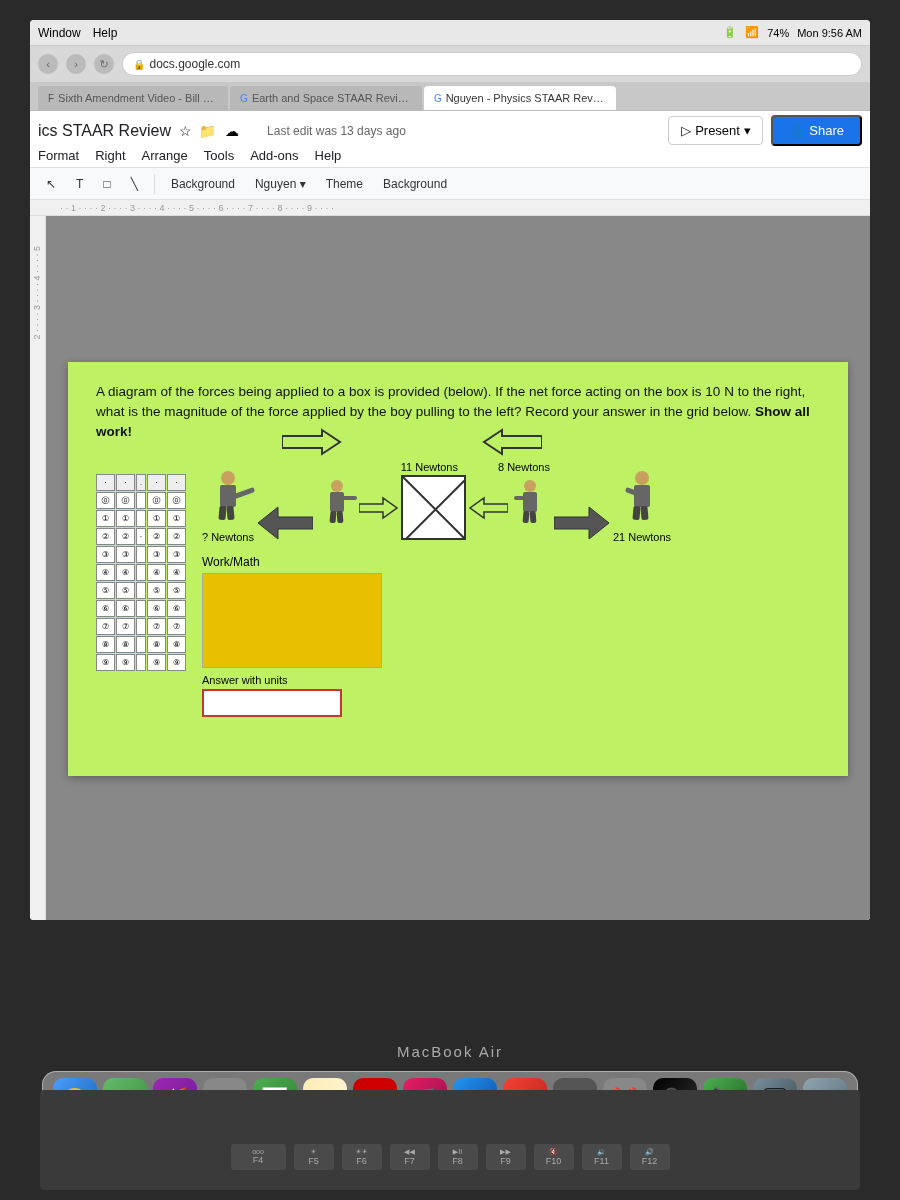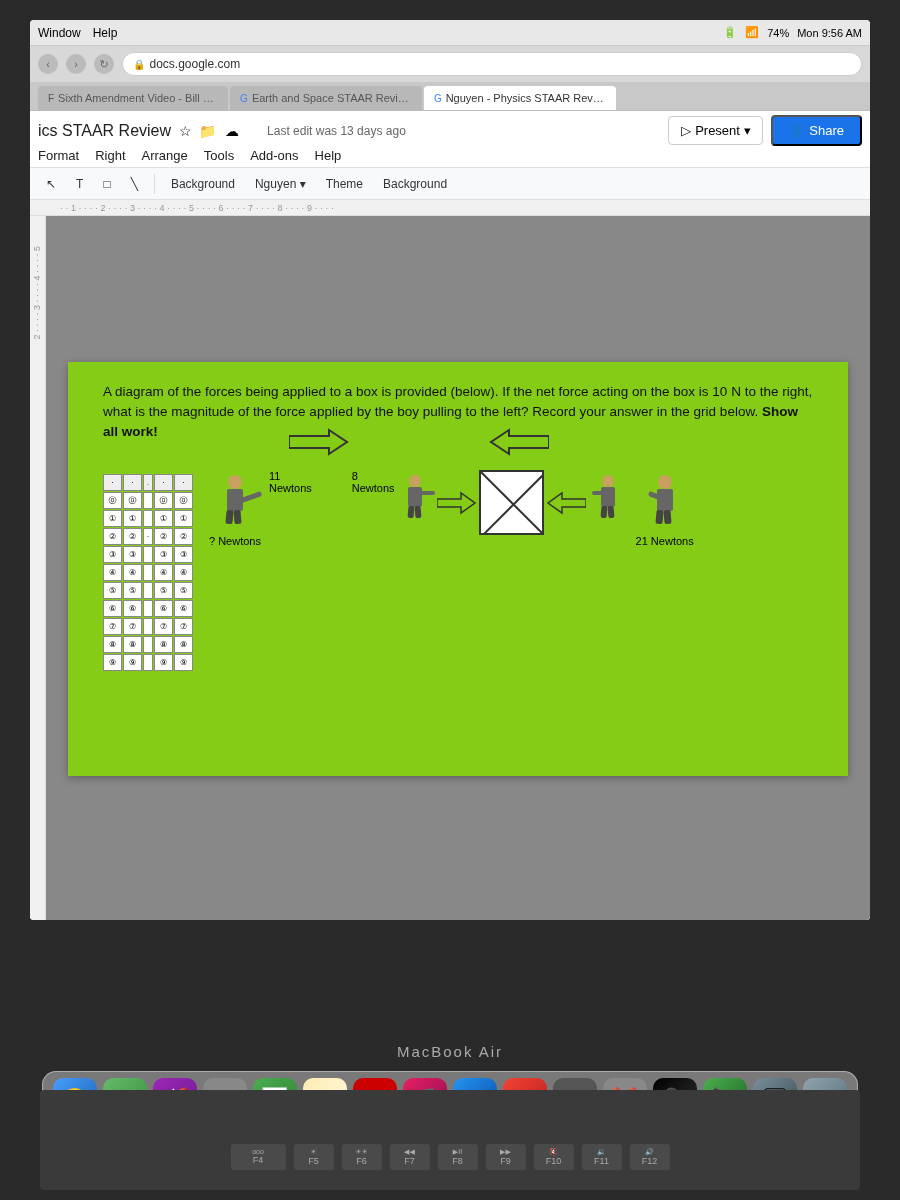--- a/index.html
+++ b/index.html
@@ -203,25 +203,25 @@
     .slide-container {
       flex: 1;
       background: #888;
       display: flex;
       align-items: center;
       justify-content: center;
       padding: 16px;
     }
 
     .slide {
-      background: #84cc16;
+      background: #bef264;
       width: 780px;
       height: 414px;
       box-shadow: 0 2px 8px rgba(0,0,0,0.3);
-      padding: 20px 35px;
+      padding: 20px 28px;
       position: relative;
       overflow: hidden;
     }
 
     .slide-question {
       font-size: 13.5px;
       color: #111;
       margin-bottom: 16px;
       line-height: 1.5;
     }
@@ -532,21 +532,21 @@
                           <div style="width:7px;height:14px;background:#444;position:absolute;top:35px;left:16px;border-radius:2px;transform:rotate(5deg);"></div>
                           <div style="width:7px;height:14px;background:#444;position:absolute;top:35px;left:24px;border-radius:2px;transform:rotate(-5deg);"></div>
                         </div>
                         <span style="font-size:11px; white-space:nowrap;">? Newtons</span>
                       </div>
 
                       <svg width="55" height="40" viewBox="0 0 55 40" style="margin-right:2px;">
                         <polygon points="55,14 20,14 20,4 0,20 20,36 20,26 55,26" fill="#555" stroke="#333" stroke-width="1"></polygon>
                       </svg>
 
-                      <div style="display:flex; align-items:flex-start; margin: 12px 2px;">
+                      <div style="display:flex; flex-direction:column; align-items:flex-end; margin: 3px 2px;">
                         <div style="display:flex; gap:40px; font-size:11px; margin-bottom:2px;">
                           <span>11 Newtons</span>
                           <span>8 Newtons</span>
                         </div>
 
                         <div style="display:flex; align-items:center; gap:2px;">
 
                           <div style="position:relative; width:40px; height:55px;">
                             <div style="width:12px;height:12px;background:#c8a060;border-radius:50%;position:absolute;top:0;left:14px;"></div>
                             <div style="width:14px;height:20px;background:#666;position:absolute;top:12px;left:13px;border-radius:2px;"></div>
@@ -590,20 +590,28 @@
                           <div style="width:16px;height:22px;background:#666;position:absolute;top:14px;left:17px;border-radius:2px;"></div>
                           <div style="width:24px;height:5px;background:#666;position:absolute;top:20px;left:8px;border-radius:2px;transform:rotate(20deg);"></div>
                           <div style="width:7px;height:14px;background:#444;position:absolute;top:35px;left:16px;border-radius:2px;transform:rotate(5deg);"></div>
                           <div style="width:7px;height:14px;background:#444;position:absolute;top:35px;left:24px;border-radius:2px;transform:rotate(-5deg);"></div>
                         </div>
                         <span style="font-size:11px; white-space:nowrap;">21 Newtons</span>
                       </div>
                     </div>
                   </div>
 
+                  <div style="display:flex; gap:20px; margin-top:12px;">
+                    <div>
+                      <div style="font-size:12px; margin-bottom:4px;">Work/Math</div>
+                      <div style="width:180px;height:95px;background:#e8c000;border:1px solid #aaa;"></div>
+                      <div style="font-size:11px; margin-top:6px; margin-bottom:3px;">Answer with units</div>
+                      <div style="width:140px;height:28px;border:2px solid #cc3333;background:white;"></div>
+                    </div>
+                  </div>
 
                 </div>
               </div>
 
             </div>
           </div>
         </div>
       </div>
 
 

